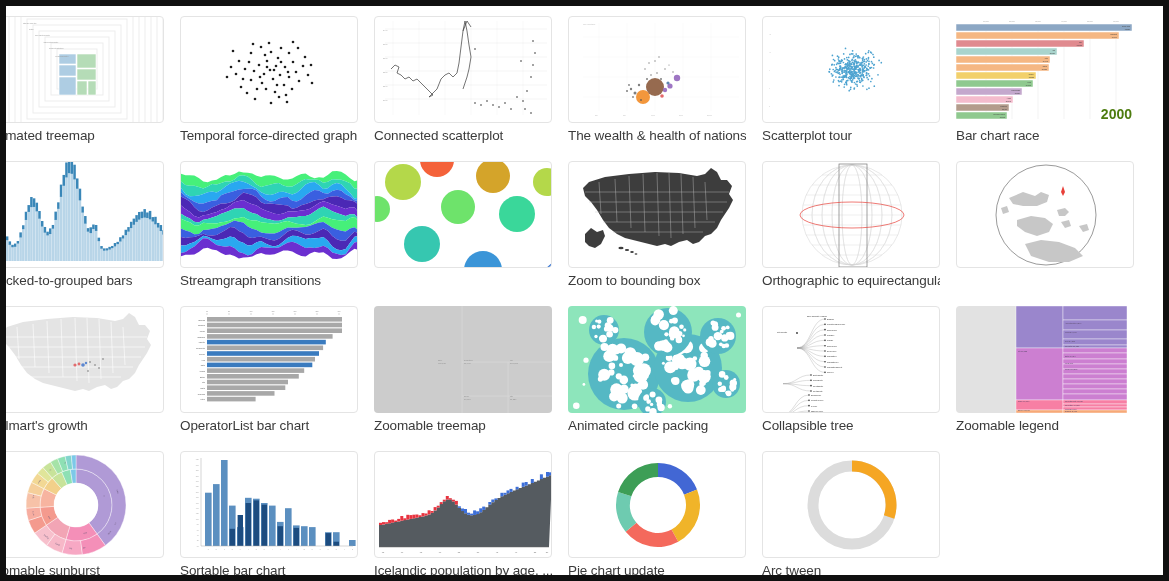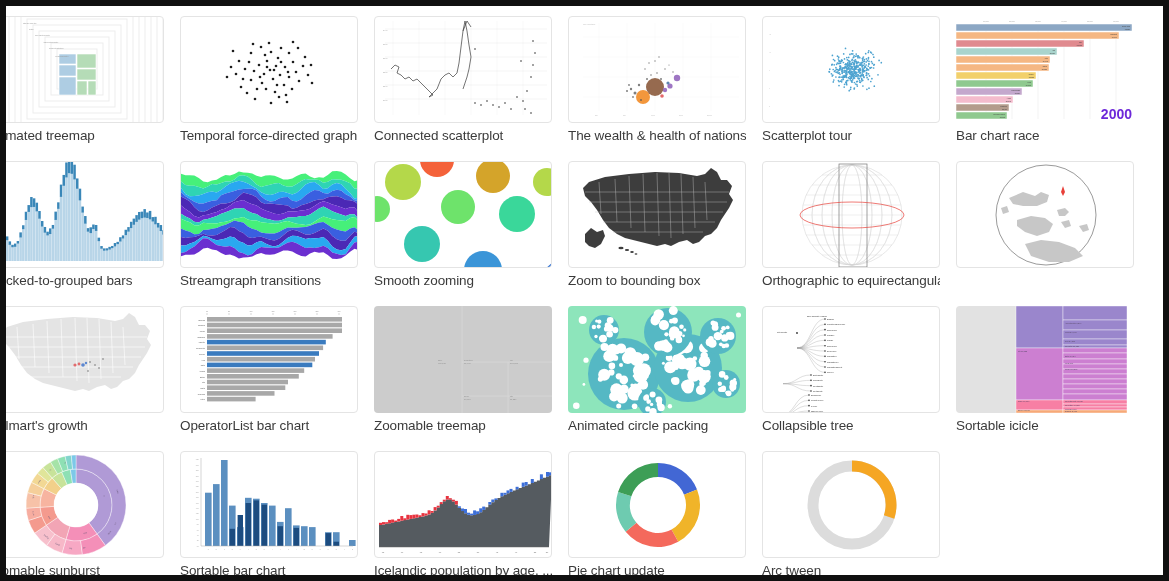--- a/index.html
+++ b/index.html
@@ -765,21 +765,21 @@
           </g>
           <g fill="#9a9a9a" font-size="1.8" text-anchor="middle">
             <text x="30" y="6">10,000</text>
               <text x="56" y="6">20,000</text>
               <text x="82" y="6">30,000</text>
             <text x="108" y="6">40,000</text>
               <text x="134" y="6">50,000</text>
               <text x="160" y="6">60,000</text>
           </g>
         </svg>
-        <div style="position:absolute;right:2px;bottom:1px;font:700 14px 'Liberation Sans',sans-serif;color:#6d28d9">2000</div>
+        <div style="position:absolute;right:2px;bottom:1px;font:700 14px 'Liberation Sans',sans-serif;color:#4d7c0f">2000</div>
       </div>
       <div class="caption">Bar chart race</div>
     </div>
 
     <div class="cell">
       <div class="thumb">
         <svg viewBox="0 0 178 107">
           <g id="sgb">
               <rect x="0.00" y="82.84" width="2.50" height="16.16" fill="#b8d5e8"></rect>
               <rect x="0.00" y="81.33" width="2.50" height="2.01" fill="#3a87b8"></rect>
@@ -949,21 +949,20 @@
           <circle cx="28" cy="20" r="18" fill="#b4d84a"></circle>
           <circle cx="172" cy="20" r="14" fill="#b4d84a"></circle>
           <circle cx="83" cy="45" r="17" fill="#6ee36b"></circle>
           <circle cx="2" cy="47" r="13" fill="#6ee36b"></circle>
           <circle cx="142" cy="52" r="18" fill="#3ad79a"></circle>
           <circle cx="47" cy="82" r="18" fill="#36c7b0"></circle>
           <circle cx="108" cy="108" r="19" fill="#3b95d8"></circle>
           <path d="M170 107 L178 100 L178 107 Z" fill="#2f6fd0"></path>
         </svg>
       </div>
-      <div class="caption">Smooth zooming</div>
     </div>
 
     <div class="cell">
       <div class="thumb">
         <svg viewBox="0 0 178 107">
           <path fill="#3d3d3d" d="M14,26 L20,20 L36,15 L60,12 L86,10 L110,11 L128,14 L136,12 L142,6 L148,10 L152,18 L158,18 L163,24 L160,32 L164,38 L160,46 L156,52 L152,58 L148,66 L142,72 L136,74 L130,80 L124,82 L118,78 L110,80 L102,84 L96,82 L88,84 L80,82 L72,80 L64,78 L56,76 L48,72 L40,66 L34,58 L28,48 L22,40 L16,34 Z"></path>
           <g stroke="#c8c8c8" stroke-width="0.45" fill="none" opacity="0.9">
             <path d="M30,20 L32,52"></path>
               <path d="M46,17 L48,60"></path>
               <path d="M60,14 L62,66"></path>
@@ -1458,21 +1457,21 @@
               <text x="109" y="51" fill="#5a4a6a" font-size="2">data 24,324</text>
               <text x="109" y="58" fill="#5a4a6a" font-size="2">vis 5,000</text>
               <text x="109" y="64" fill="#5a4a6a" font-size="2">Shape 27,550</text>
               <text x="109" y="96" fill="#5a4a6a" font-size="2">OperatorList 17,028</text>
               <text x="109" y="100" fill="#5a4a6a" font-size="2">Operator 14,025</text>
               <text x="109" y="104" fill="#5a4a6a" font-size="2">legend 5,000</text>
               <text x="109" y="106" fill="#5a4a6a" font-size="2">Display 5,000</text>
             </g>
         </svg>
       </div>
-      <div class="caption">Sortable icicle</div>
+      <div class="caption">Zoomable legend</div>
     </div>
 
     <div class="cell">
       <div class="thumb">
         <svg viewBox="0 0 178 107">
           <g id="sun" transform="translate(89,53)">
               <path d="M0.00,-36.00A36,36 0 0 1 21.16,29.12L12.93,17.80A22,22 0 0 0 0.00,-22.00Z" fill="#b09ad6" stroke="#fff" stroke-width="0.4"></path>
               <path d="M21.16,29.12A36,36 0 0 1 -10.04,34.57L-6.14,21.13A22,22 0 0 0 12.93,17.80Z" fill="#f48fb8" stroke="#fff" stroke-width="0.4"></path>
               <path d="M-10.04,34.57A36,36 0 0 1 -29.77,20.24L-18.20,12.37A22,22 0 0 0 -6.14,21.13Z" fill="#f2a5b5" stroke="#fff" stroke-width="0.4"></path>
               <path d="M-29.77,20.24A36,36 0 0 1 -35.93,2.26L-21.96,1.38A22,22 0 0 0 -18.20,12.37Z" fill="#f49a8e" stroke="#fff" stroke-width="0.4"></path>

